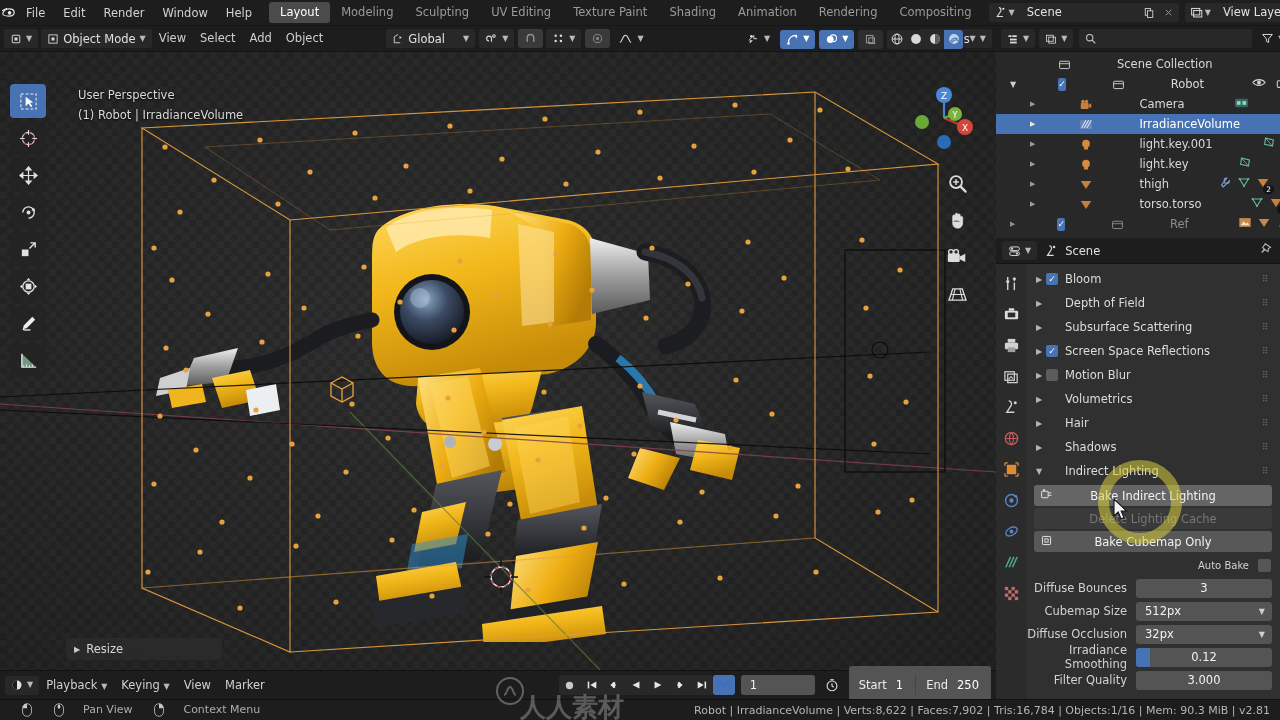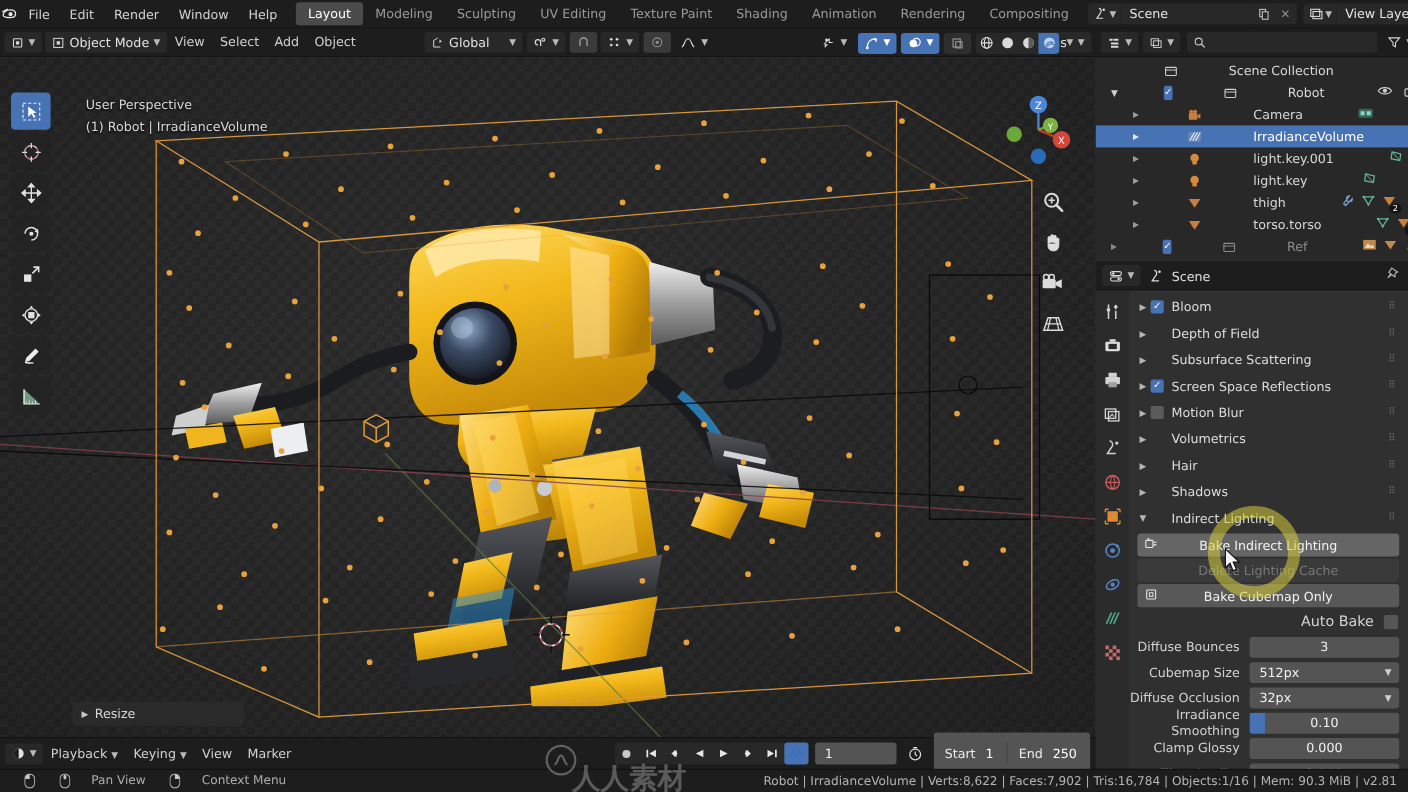--- a/index.html
+++ b/index.html
@@ -1327,21 +1327,21 @@
       <span class="bico">
         <svg width="13" height="13" viewBox="0 0 16 16">
             <rect x="3" y="3" width="10" height="10" rx="1" fill="none" stroke="#e7e7e7" stroke-width="1.2"></rect>
             <rect x="6" y="6" width="4" height="4" fill="none" stroke="#e7e7e7" stroke-width="1.1"></rect>
           </svg>
       </span>
       <span>Bake Cubemap Only</span>
     </div>
 
     <div class="chk-row">
-      <span style="font-size:13px;color:#d2d2d2;">Auto Bake</span>
+      <span style="font-size:10px;color:#d2d2d2;">Auto Bake</span>
       <span class="chk-sq"></span>
     </div>
 
     <div class="fld-row">
       <span class="fld-lbl">Diffuse Bounces</span>
       <span class="fld-val">3</span>
     </div>
     <div class="fld-row">
       <span class="fld-lbl">Cubemap Size</span>
       <span class="fld-val left">
@@ -1353,26 +1353,22 @@
       <span class="fld-lbl">Diffuse Occlusion</span>
       <span class="fld-val left">
         <span>32px</span>
         <span class="dchev">▼</span>
       </span>
     </div>
     <div class="fld-row">
       <span class="fld-lbl">Irradiance Smoothing</span>
       <span class="fld-val">
         <span class="slidefill" style="width:10%;"></span>
-        <span style="position:relative;">0.10</span>
-      </span>
-    </div>
-    <div class="fld-row">
-      <span class="fld-lbl">Clamp Glossy</span>
-      <span class="fld-val">0.000</span>
+        <span style="position:relative;">0.12</span>
+      </span>
     </div>
     <div class="fld-row">
       <span class="fld-lbl">Filter Quality</span>
       <span class="fld-val">3.000</span>
     </div>
   </div>
 
   <div class="click-ring"></div>
   <svg class="mouse-cursor" width="16" height="24" viewBox="0 0 16 24">
     <path d="M1 1 L1 18 L5.2 14 L8 21 L11 19.6 L8.2 13 L13.6 13 Z" fill="#f2f2f2" stroke="#141414" stroke-width="1.1"></path>

